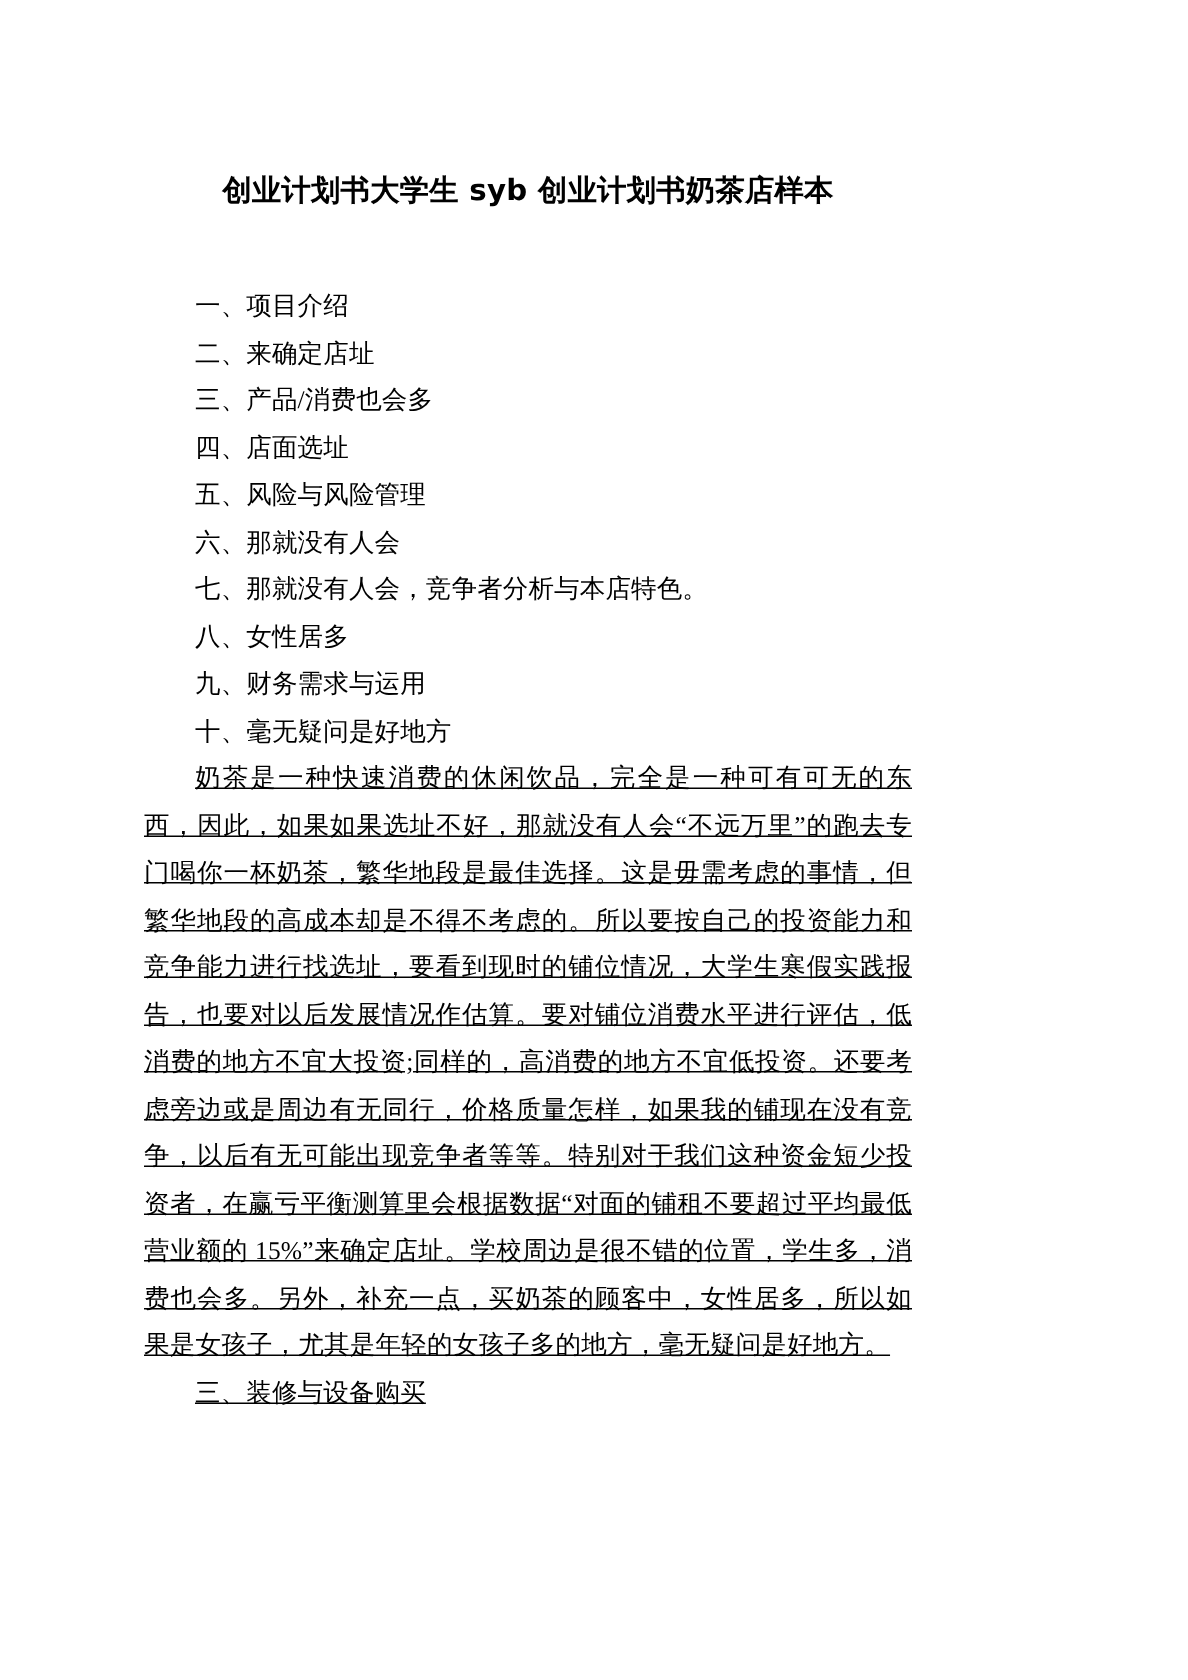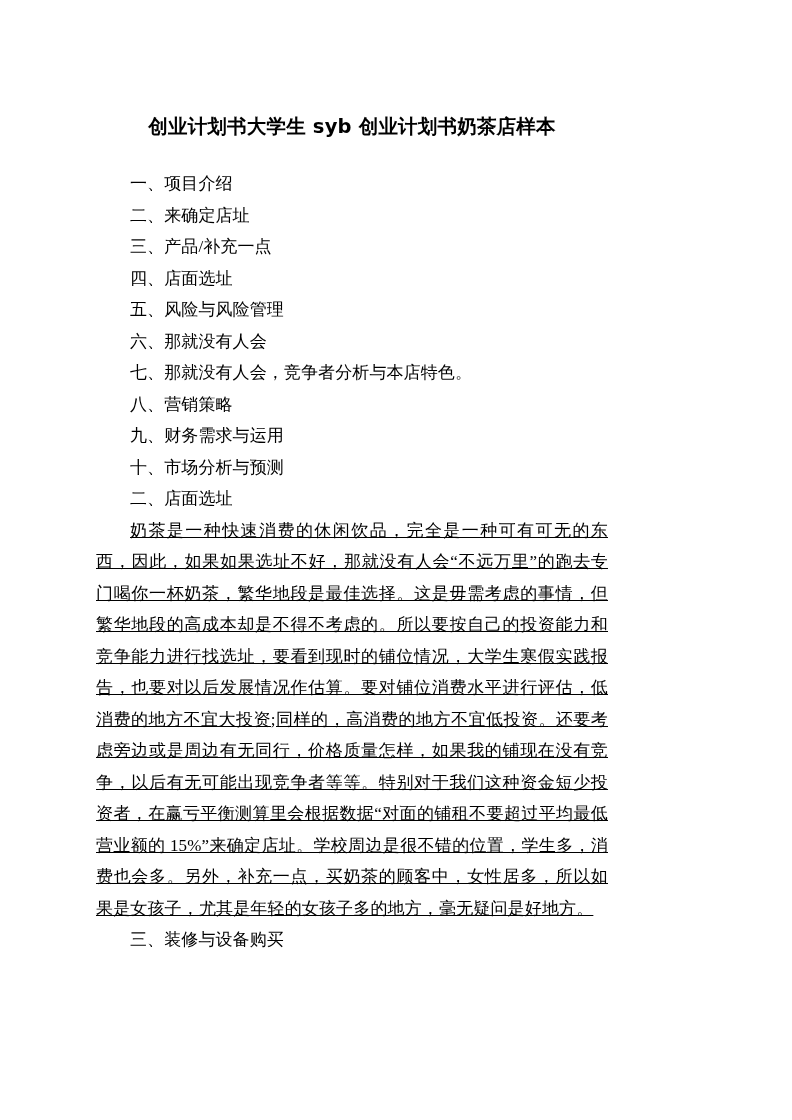--- a/index.html
+++ b/index.html
@@ -26,21 +26,21 @@
     font-family: "DejaVu Sans", "Liberation Sans", sans-serif;
     font-weight: bold;
     font-size: 19.5px;
     line-height: 30px;
     text-align: center;
     letter-spacing: 0.2px;
     margin: 16px 0 0 0;
     color: #000;
   }
   .body-block {
-    margin-top: 26px;
+    margin-top: 46px;
   }
   .toc-line {
     font-size: 17px;
     line-height: 31.5px;
     text-indent: 34px;
     letter-spacing: 0.1px;
     white-space: nowrap;
   }
   .para {
     font-size: 17px;
@@ -51,41 +51,41 @@
     text-justify: inter-ideograph;
     margin: 0;
     text-decoration: underline;
   }
   .tail-line {
     font-size: 17px;
     line-height: 31.5px;
     text-indent: 34px;
     letter-spacing: 0.1px;
     white-space: nowrap;
+    text-decoration: underline;
   }
 </style>
 </head>
 <body>
 
 <div class="page">
 
   <h1 class="doc-title">创业计划书大学生 syb 创业计划书奶茶店样本</h1>
 
   <div class="body-block">
 
     <div class="toc-line">一、项目介绍</div>
     <div class="toc-line">二、来确定店址</div>
-    <div class="toc-line">三、产品/补充一点</div>
+    <div class="toc-line">三、产品/消费也会多</div>
     <div class="toc-line">四、店面选址</div>
     <div class="toc-line">五、风险与风险管理</div>
     <div class="toc-line">六、那就没有人会</div>
     <div class="toc-line">七、那就没有人会，竞争者分析与本店特色。</div>
-    <div class="toc-line">八、营销策略</div>
+    <div class="toc-line">八、女性居多</div>
     <div class="toc-line">九、财务需求与运用</div>
-    <div class="toc-line">十、市场分析与预测</div>
-    <div class="toc-line">二、店面选址</div>
+    <div class="toc-line">十、毫无疑问是好地方</div>
 
     <p class="para">奶茶是一种快速消费的休闲饮品，完全是一种可有可无的东西，因此，如果如果选址不好，那就没有人会“不远万里”的跑去专门喝你一杯奶茶，繁华地段是最佳选择。这是毋需考虑的事情，但繁华地段的高成本却是不得不考虑的。所以要按自己的投资能力和竞争能力进行找选址，要看到现时的铺位情况，大学生寒假实践报告，也要对以后发展情况作估算。要对铺位消费水平进行评估，低消费的地方不宜大投资;同样的，高消费的地方不宜低投资。还要考虑旁边或是周边有无同行，价格质量怎样，如果我的铺现在没有竞争，以后有无可能出现竞争者等等。特别对于我们这种资金短少投资者，在赢亏平衡测算里会根据数据“对面的铺租不要超过平均最低营业额的 15%”来确定店址。学校周边是很不错的位置，学生多，消费也会多。另外，补充一点，买奶茶的顾客中，女性居多，所以如果是女孩子，尤其是年轻的女孩子多的地方，毫无疑问是好地方。</p>
 
     <div class="tail-line">三、装修与设备购买</div>
 
   </div>
 </div>
 
 </body></html>

